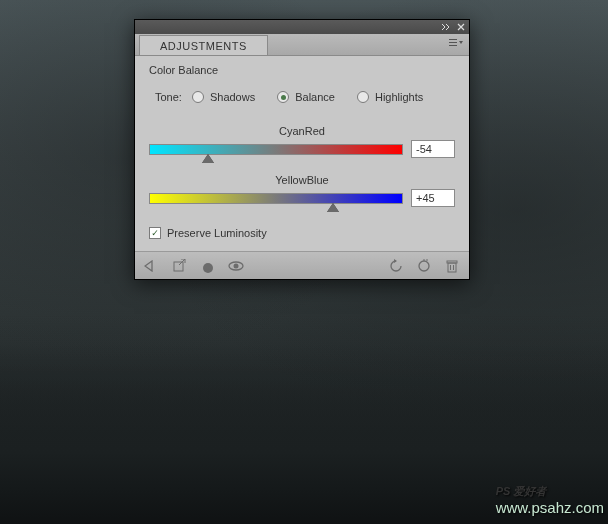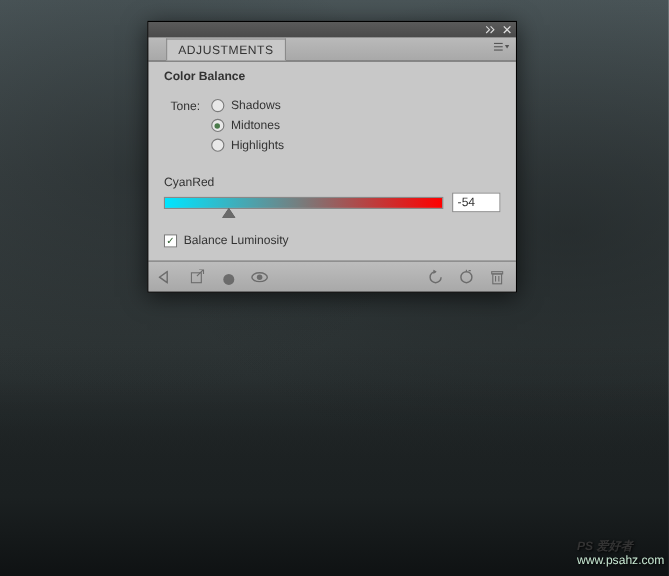--- a/index.html
+++ b/index.html
@@ -1,37 +1,37 @@
 <!DOCTYPE html>
 <html><head>
 <meta charset="utf-8">
 <style>
 *{margin:0;padding:0;box-sizing:border-box;font-family:Tahoma,Arial,sans-serif;font-size:11px;color:#333}
 body{width:608px;height:524px;background:linear-gradient(180deg,#4a5558 0%,#3a4244 30%,#2e3536 60%,#1d2324 100%);position:relative;overflow:hidden}
 .bg-trees{position:absolute;inset:0;background:radial-gradient(ellipse at 20% 30%,rgba(30,35,36,0.4) 0%,transparent 40%),radial-gradient(ellipse at 85% 40%,rgba(25,30,31,0.5) 0%,transparent 50%),linear-gradient(0deg,#1a1e1f 0%,transparent 40%)}
 .rocks{position:absolute;bottom:0;left:0;right:0;height:180px;background:linear-gradient(0deg,#0f1213 0%,#1b2021 40%,transparent 100%)}
 .watermark{position:absolute;bottom:8px;right:4px;font-size:22px;font-weight:bold;font-style:italic;color:#7ec499;text-shadow:1px 1px 2px rgba(0,0,0,0.8)}
-.watermark .sub{font-size:11px;font-style:normal;font-weight:normal;color:#c8e8d2;display:block;text-align:right;margin-top:-2px}
+.watermark .sub{font-size:15px;font-style:normal;font-weight:normal;color:#c8e8d2;display:block;text-align:right;margin-top:-2px}
 .panel{position:absolute;left:134px;top:19px;width:336px;background:#535353;border:1px solid #000;box-shadow:0 4px 20px rgba(0,0,0,0.6)}
 .titlebar{height:14px;background:linear-gradient(#5a5a5a,#4a4a4a);display:flex;justify-content:flex-end;align-items:center;padding:0 3px;gap:4px}
 .tb-btn{width:11px;height:10px;display:flex;align-items:center;justify-content:center;cursor:pointer}
 .tb-btn svg{display:block}
 .tabbar{height:22px;background:linear-gradient(#bababa,#a8a8a8);display:flex;align-items:flex-end;border-bottom:1px solid #8a8a8a;position:relative}
-.tab{height:20px;padding:0 10px;background:#c8c8c8;border:1px solid #8a8a8a;border-bottom:none;margin-left:16px;display:flex;align-items:center;font-size:10px;letter-spacing:0.5px;color:#333}
+.tab{height:20px;padding:0 20px;background:#c8c8c8;border:1px solid #8a8a8a;border-bottom:none;margin-left:4px;display:flex;align-items:center;font-size:10px;letter-spacing:0.5px;color:#333}
 .tab-menu{position:absolute;right:6px;top:4px;cursor:pointer}
 .content{background:#c8c8c8;padding:8px 14px 12px 14px}
-.section-title{font-weight:bold;font-size:11px;margin-bottom:14px}
-.tone-row{display:flex;align-items:flex-start;gap:10px;margin-bottom:22px;margin-left:6px}
+.section-title{font-weight:normal;font-size:11px;margin-bottom:14px}
+.tone-row{display:flex;align-items:flex-end;gap:10px;margin-bottom:22px;margin-left:6px}
 .tone-label{padding-top:1px}
-.radio-group{display:flex;flex-direction:column;gap:6px}
+.radio-group{display:flex;flex-direction:row;gap:22px}
 .radio-item{display:flex;align-items:center;gap:6px;cursor:pointer}
 .radio{width:12px;height:12px;border-radius:50%;border:1px solid #7a7a7a;background:#e8e8e8;display:flex;align-items:center;justify-content:center}
 .radio.checked::after{content:"";width:5px;height:5px;border-radius:50%;background:#4a7a4a}
 .slider-block{margin-bottom:16px}
-.slider-labels{display:flex;justify-content:flex-start;margin-bottom:3px}
+.slider-labels{display:flex;justify-content:center;margin-bottom:3px}
 .slider-row{display:flex;align-items:center;gap:8px}
 .track{position:relative;flex:1;height:11px;border:1px solid #888;cursor:pointer}
 .track.cyanred{background:linear-gradient(90deg,#00e5ff 0%,#7a7a7a 50%,#ff0000 100%)}
 .track.maggreen{background:linear-gradient(90deg,#ff00d4 0%,#7a7a7a 50%,#00c800 100%)}
 .track.yelblue{background:linear-gradient(90deg,#ffff00 0%,#7a7a7a 50%,#0000ff 100%)}
 .thumb{position:absolute;top:9px;width:0;height:0;border-left:6px solid transparent;border-right:6px solid transparent;border-bottom:9px solid #6a6a6a;transform:translateX(-6px);filter:drop-shadow(0 0 0.5px #444)}
 .valbox{width:44px;height:18px;background:#fff;border:1px solid #8a8a8a;text-align:left;padding:0 4px;line-height:16px;font-size:11px}
 .checkbox-row{display:flex;align-items:center;gap:6px;margin-top:20px;margin-left:0;cursor:pointer}
 .cb{width:12px;height:12px;background:#fff;border:1px solid #7a7a7a;display:flex;align-items:center;justify-content:center;font-size:9px;color:#2a5a2a}
 .footer{height:28px;background:linear-gradient(#bdbdbd,#a8a8a8);border-top:1px solid #9a9a9a;display:flex;align-items:center;padding:0 8px;gap:10px}
@@ -77,21 +77,21 @@
 
     <div class="tone-row">
       <div class="tone-label">Tone:</div>
       <div class="radio-group">
         <div class="radio-item">
           <div class="radio"></div>
           <span>Shadows</span>
         </div>
         <div class="radio-item">
           <div class="radio checked"></div>
-          <span>Midtones</span>
+          <span>Balance</span>
         </div>
         <div class="radio-item">
           <div class="radio"></div>
           <span>Highlights</span>
         </div>
       </div>
     </div>
 
     <div class="slider-block">
       <div class="slider-labels">
@@ -100,24 +100,36 @@
       </div>
       <div class="slider-row">
         <div class="track cyanred">
           <div class="thumb" style="left:23%"></div>
         </div>
         <input class="valbox" value="-54" style="">
       </div>
     </div>
 
 
+    <div class="slider-block">
+      <div class="slider-labels">
+        <span>Yellow</span>
+        <span>Blue</span>
+      </div>
+      <div class="slider-row">
+        <div class="track yelblue">
+          <div class="thumb" style="left:72.5%"></div>
+        </div>
+        <input class="valbox" value="+45" style="">
+      </div>
+    </div>
 
     <div class="checkbox-row">
       <div class="cb">✓</div>
-      <span>Balance Luminosity</span>
+      <span>Preserve Luminosity</span>
     </div>
   </div>
 
   <div class="footer">
     <div class="footer-icon">
         <svg width="16" height="12" viewBox="0 0 16 12">
           <path d="M8 1 L1 6 L8 11 Z" fill="none" stroke="#555" stroke-width="1.3"></path>
         </svg>
       </div>
     <div class="footer-icon">

